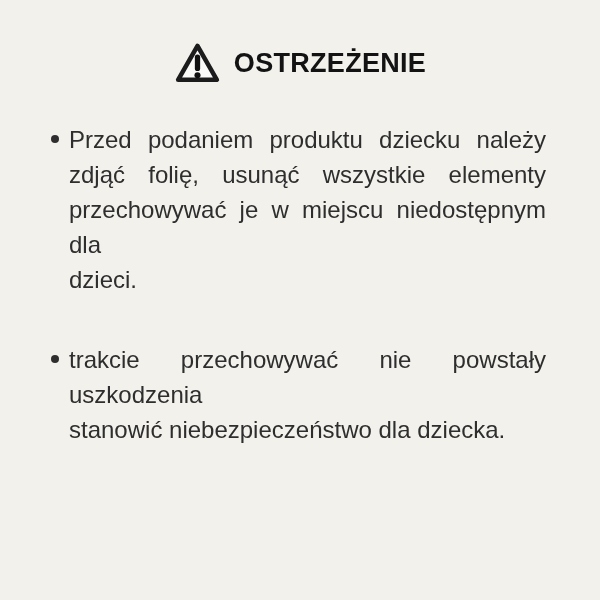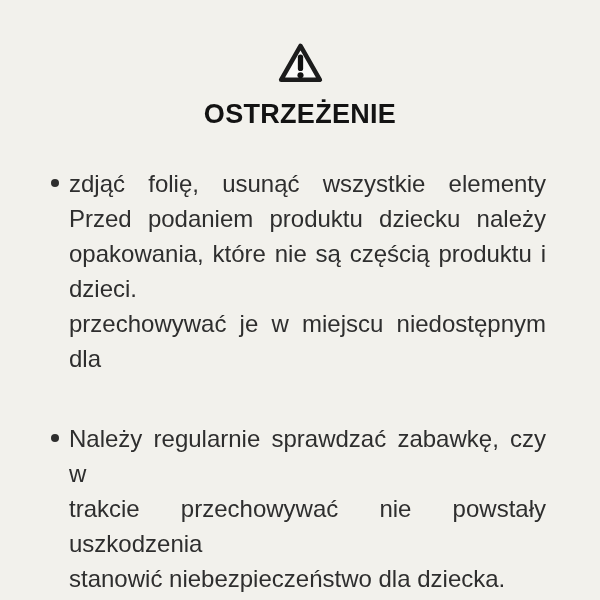--- a/index.html
+++ b/index.html
@@ -13,21 +13,20 @@
     width: 600px;
     height: 600px;
     position: relative;
   }
   .warning-header {
     padding-top: 40px;
     display: flex;
     align-items: center;
     justify-content: center;
     gap: 13px;
-    flex-direction: column;
   }
   .warning-icon-wrap {
     width: 47px;
     height: 46px;
     flex: 0 0 auto;
     display: flex;
     align-items: center;
     justify-content: center;
   }
   .warning-title {
@@ -82,28 +81,26 @@
         <circle cx="24" cy="35.6" r="3.1" fill="#111111"></circle>
       </svg>
     </span>
     <span class="warning-title">OSTRZEŻENIE</span>
   </div>
 
   <ul class="warnings-list">
 
     <li class="warning-item">
       <span class="bullet-dot"></span>
+      <span class="line">Przed podaniem produktu dziecku należy</span>
       <span class="line">zdjąć folię, usunąć wszystkie elementy</span>
-      <span class="line">Przed podaniem produktu dziecku należy</span>
-      <span class="line">opakowania, które nie są częścią produktu i</span>
+      <span class="line">przechowywać je w miejscu niedostępnym dla</span>
       <span class="line last">dzieci.</span>
-      <span class="line">przechowywać je w miejscu niedostępnym dla</span>
     </li>
 
     <li class="warning-item">
       <span class="bullet-dot"></span>
-      <span class="line">Należy regularnie sprawdzać zabawkę, czy w</span>
       <span class="line">trakcie przechowywać nie powstały uszkodzenia</span>
       <span class="line last">stanowić niebezpieczeństwo dla dziecka.</span>
     </li>
 
   </ul>
 </div>
 
 </body></html>

